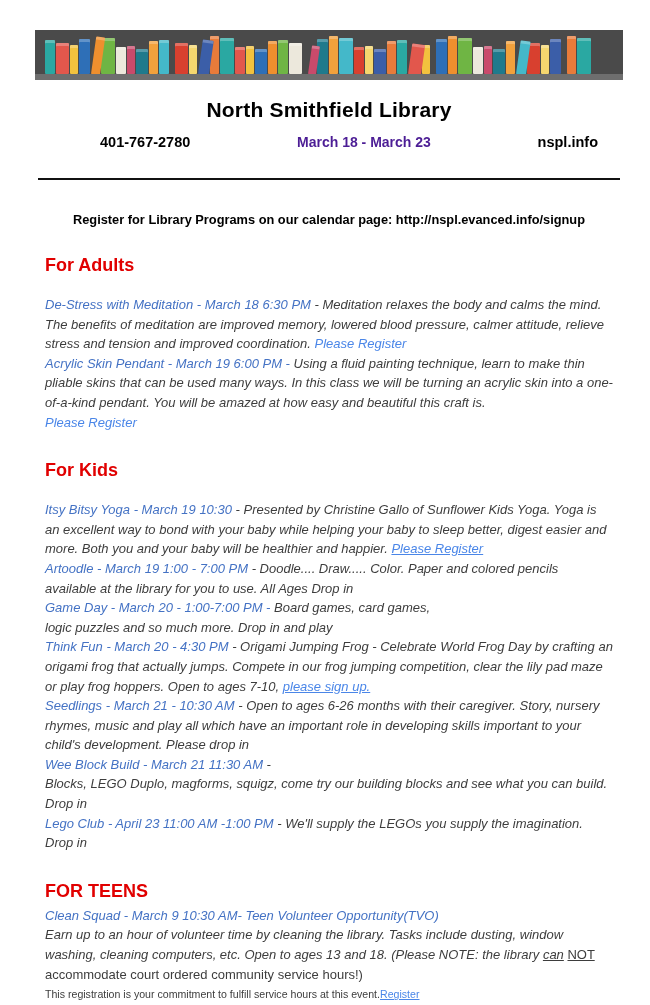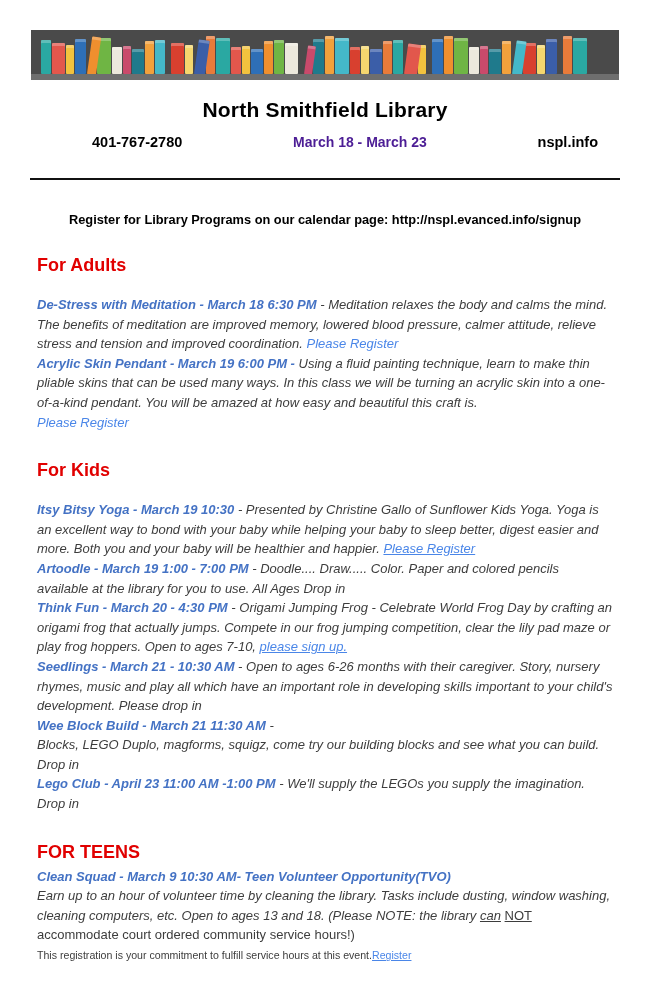--- a/index.html
+++ b/index.html
@@ -1,19 +1,20 @@
 <!DOCTYPE html>
 <html><head>
 <meta charset="utf-8">
 <style>
   html, body { margin:0; padding:0; background:#ffffff; }
   .page {
     width:650px; min-height:1005px; margin:0 auto; background:#fff;
     font-family:"Liberation Sans", sans-serif; color:#000; box-sizing:border-box;
     overflow:hidden;
+    padding-left:8px;
   }
   
   .banner { position:relative; margin:30px auto 0; width:588px; height:50px; background:#4a4a4a; overflow:hidden; }
   .books { position:absolute; left:5px; right:5px; bottom:6px; height:44px; display:flex; align-items:flex-end; overflow:hidden; }
   .book { flex:0 0 auto; margin-right:1px; border-radius:1px; box-shadow:inset 0 3px 0 rgba(255,255,255,.25); }
   .book.tilt { transform:rotate(8deg); transform-origin:bottom left; }
   .shelf { position:absolute; left:0; right:0; bottom:0; height:6px; background:#6e6e6e; }
 
   
   .lib-title { text-align:center; font-size:21px; font-weight:bold; margin:18px 0 0; letter-spacing:.2px; }
@@ -23,21 +24,21 @@
   .website { margin-right:52px; font-size:14.5px; }
   .rule { border-top:2px solid #111; margin:28px 30px 0; }
 
   .register-line { text-align:center; font-weight:bold; font-size:12.8px; margin:32px 20px 0; }
 
   
   .section { padding:0 37px; }
   .section-heading { color:#e10000; font-size:18px; font-weight:bold; margin:28px 0 19px; }
   .section-heading.teens { margin-bottom:4px; }
   .event { font-size:13px; line-height:19.6px; }
-  .event-title { color:#4472c4; font-weight:bold; font-style:italic; }
+  .event-title { color:#4472c4; font-weight:normal; font-style:italic; }
   .desc { color:#3d3d3d; font-style:italic; }
   .plain { color:#3d3d3d; font-style:normal; }
   .u { text-decoration:underline; }
   .link { color:#4a86e8; font-style:italic; text-decoration:none; cursor:pointer; }
   .link.u { text-decoration:underline; }
   .small-print { font-size:10.6px; color:#3d3d3d; line-height:17px; }
   .small-link { font-size:10.6px; color:#4a86e8; text-decoration:underline; cursor:pointer; }
 </style>
 </head>
 <body>
@@ -123,20 +124,24 @@
     <div class="section-heading">For Kids</div>
 
     <div class="event">
       <span class="event-title">Itsy Bitsy Yoga - March 19 10:30</span><span class="desc"> - </span><span class="desc">Presented by Christine Gallo of Sunflower Kids Yoga. Yoga is an excellent way to bond with your baby while helping your baby to sleep better, digest easier and more. Both you and your baby will be healthier and happier. </span><a class="link u">Please Register</a>
     </div>
 
     <div class="event">
       <span class="event-title">Artoodle - March 19 1:00 - 7:00 PM</span><span class="desc"> - </span><span class="desc">Doodle.... Draw..... Color.  Paper and colored pencils available at the library for you to use. All Ages Drop in</span>
     </div>
 
+    <div class="event">
+      <span class="event-title">Game Day - March 20 - 1:00-7:00 PM - </span><span class="desc">Board games, card games,</span><br>
+      <span class="desc">logic puzzles and so much more. Drop in and play</span>
+    </div>
 
     <div class="event">
       <span class="event-title">Think Fun - March 20 - 4:30 PM</span><span class="desc"> - </span><span class="desc">Origami Jumping Frog - Celebrate World Frog Day by crafting an origami frog that actually jumps. Compete in our frog jumping competition, clear the lily pad maze or play frog hoppers. Open to ages 7-10, </span><a class="link u">please sign up.</a>
     </div>
 
     <div class="event">
       <span class="event-title">Seedlings - March 21 - 10:30 AM</span><span class="desc"> - </span><span class="desc">Open to ages 6-26 months with their caregiver. Story, nursery rhymes, music and play all which have an important role in developing skills important to your child's development.  Please drop in</span>
     </div>
 
     <div class="event">

